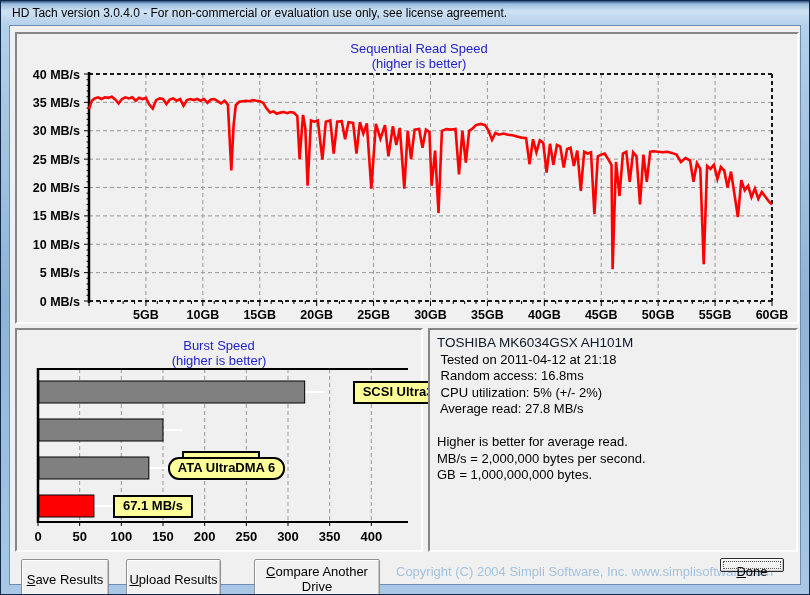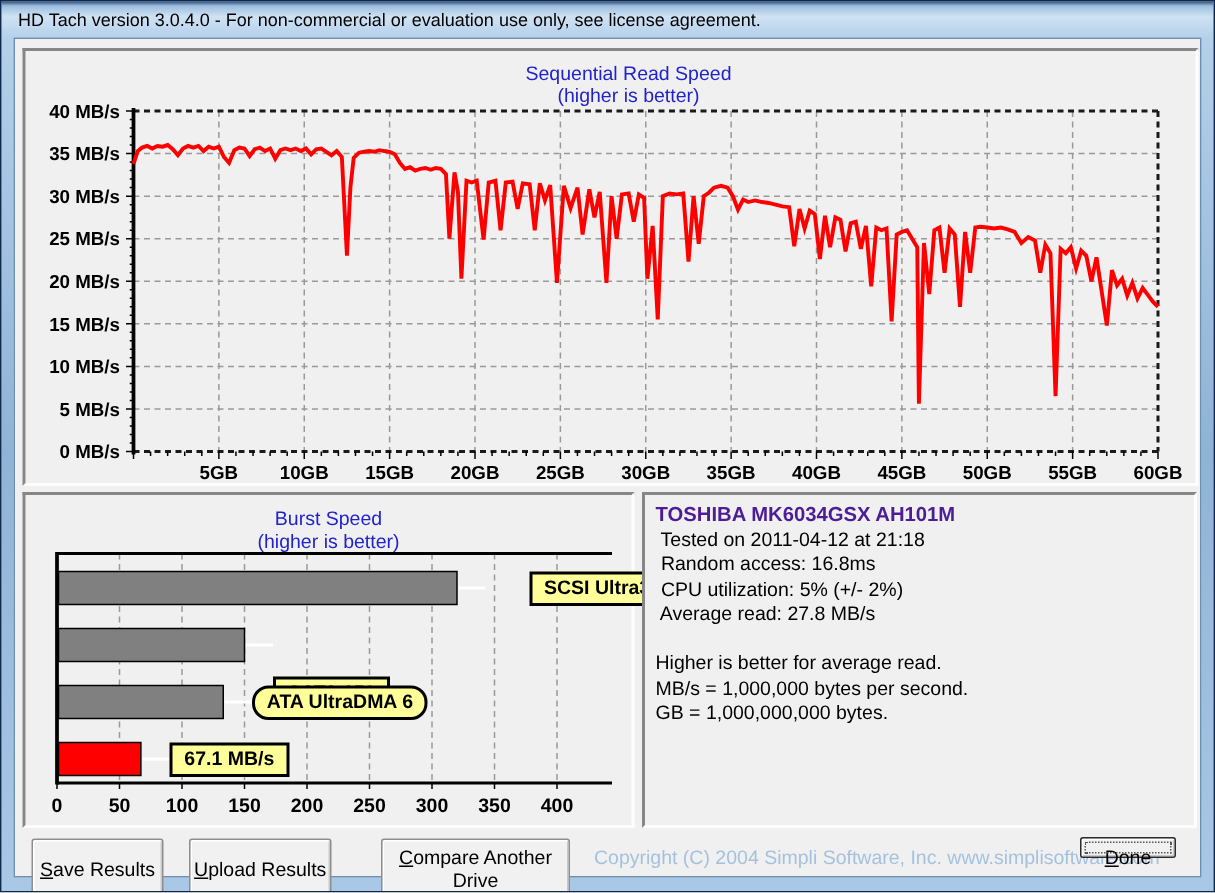--- a/index.html
+++ b/index.html
@@ -30,21 +30,21 @@
     position:absolute; left:0; right:0; text-align:center;
     color:#2222cc; font-size:13px; line-height:15px;
   }
   .chart-svg { position:absolute; left:0; top:0; }
   .bar-label {
     position:absolute; background:#ffff99; border:2px solid #000;
     font-size:13px; font-weight:bold; color:#000;
     padding:1px 8px 2px 8px; white-space:nowrap; line-height:16px;
   }
   #info-panel .info-line { font-size:13px; line-height:16.5px; white-space:pre; color:#000; }
-  #info-panel .info-line.drive-title { color:#4c1d95; font-weight:bold; font-size:13.5px; }
+  #info-panel .info-line.drive-title { color:#0f172a; font-weight:normal; font-size:13.5px; }
   .win-btn {
     position:absolute; height:40px; background:#f1f1f1;
     border:1px solid #8e8e8e; border-radius:2px;
     box-shadow:inset 1px 1px 0 #ffffff, inset -1px -1px 0 #c8c8c8;
     font-family:"Liberation Sans", sans-serif; font-size:13px; color:#000;
     text-align:center; cursor:default;
   }
   .win-btn u { text-decoration:underline; }
   #done-wrap {
     position:absolute; left:710px; top:532px; width:64px; height:14px;
@@ -276,21 +276,21 @@
     </div>
 
     <div id="info-panel" class="panel">
         <div class="info-line drive-title">TOSHIBA MK6034GSX AH101M</div>
         <div class="info-line"> Tested on 2011-04-12 at 21:18</div>
         <div class="info-line"> Random access: 16.8ms</div>
         <div class="info-line"> CPU utilization: 5% (+/- 2%)</div>
         <div class="info-line"> Average read: 27.8 MB/s</div>
         <div class="info-line"> </div>
         <div class="info-line">Higher is better for average read.</div>
-        <div class="info-line">MB/s = 1,000,000 bytes per second.</div>
+        <div class="info-line">MB/s = 2,000,000 bytes per second.</div>
         <div class="info-line">GB = 1,000,000,000 bytes.</div>
       </div>
 
     <button class="win-btn" id="btn-save" style="left:11px; top:533px; width:88px;"><u>S</u>ave Results</button>
     <button class="win-btn" id="btn-upload" style="left:116px; top:533px; width:95px;"><u>U</u>pload Results</button>
     <button class="win-btn" id="btn-compare" style="left:244px; top:533px; width:126px;"><u>C</u>ompare Another Drive</button>
 
     <div id="copyright">Copyright (C) 2004 Simpli Software, Inc.  www.simplisoftware.com</div>
 
     <div id="done-wrap">

